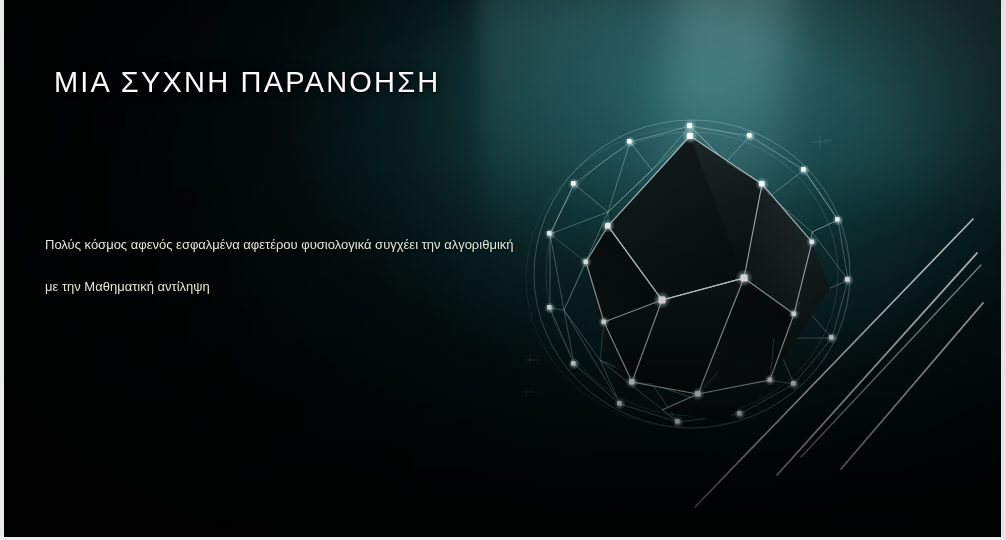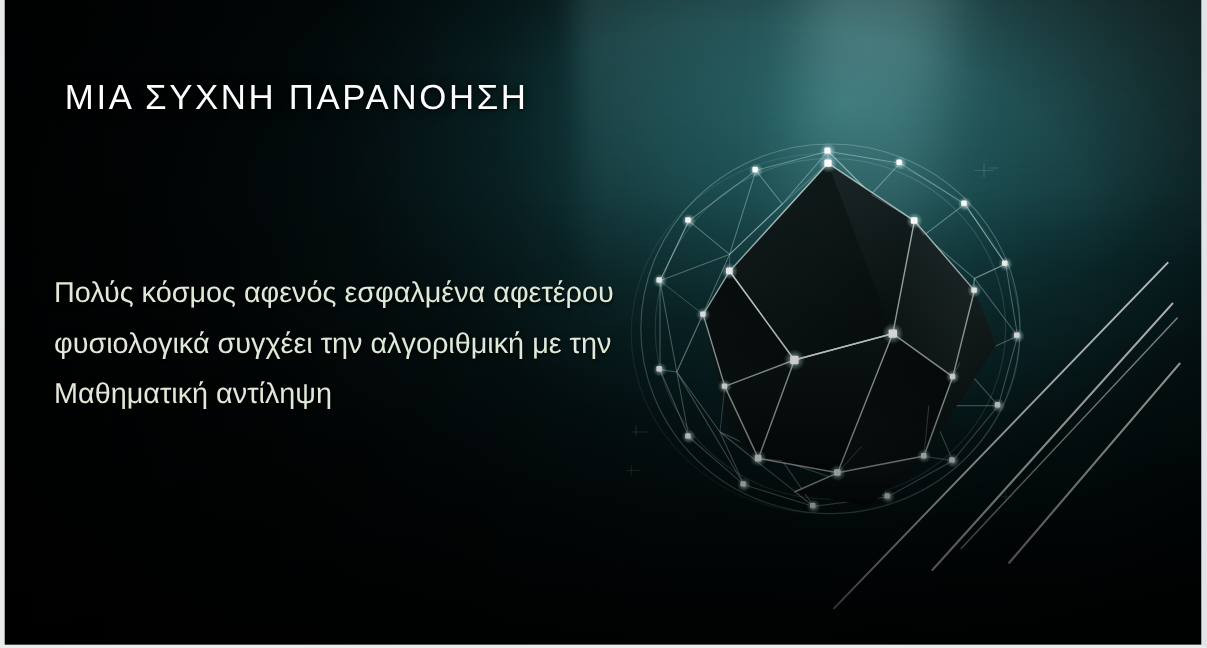--- a/index.html
+++ b/index.html
@@ -123,21 +123,21 @@
 
   #body-text {
     position: absolute;
     left: 41px;
     top: 224px;
     width: 480px;
   }
   .para {
     margin: 0;
     font-family: "Liberation Sans", sans-serif;
-    font-size: 24px;
+    font-size: 13px;
     line-height: 42px;
     color: #dfe9d8;
     text-shadow: 0 1px 3px rgba(0,0,0,0.9);
   }
   .para + .para { margin-top: 26px; }
   .emph {
     font-weight: bold;
     text-decoration: underline;
     text-underline-offset: 3px;
     color: #e4efda;

